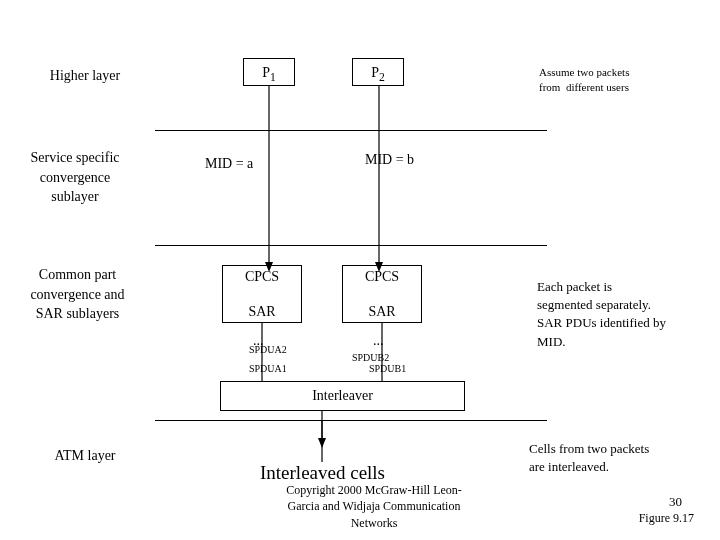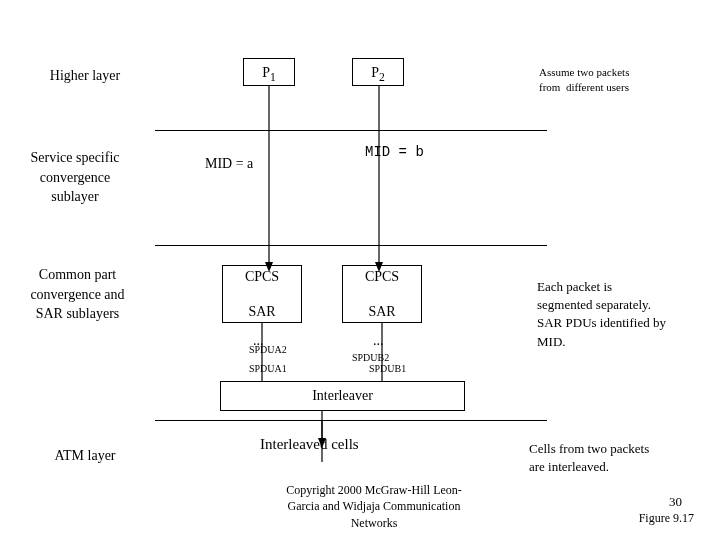--- a/index.html
+++ b/index.html
@@ -214,21 +214,21 @@
   <div class="packet-box" style="left: 243px; top: 58px; text-align: center;">
     P<sub>1</sub>
   </div>
   <div class="packet-box" style="left: 352px; top: 58px;">
     P<sub>2</sub>
   </div>
 
   <div class="mid-label" style="left: 205px; top: 156px;">
     <span>MID = a</span>
   </div>
-  <div class="mid-label" style="left: 365px; top: 144px; font-family: Liberation Mono, monospace;">
+  <div class="mid-label" style="left: 365px; top: 152px;">
     <span>MID = b</span>
   </div>
 
   <div class="box" style="left: 222px; top: 265px; width: 80px; height: 58px;">
     <span>CPCS</span>
     <span>SAR</span>
   </div>
 
   <div class="box" style="left: 342px; top: 265px; width: 80px; height: 58px;">
     <span>CPCS</span>
@@ -252,21 +252,21 @@
     <span>SPDUB2</span>
   </div>
   <div class="small-label" style="left: 369px; top: 363px;">
     <span>SPDUB1</span>
   </div>
 
   <div class="interleaver-box" style="left: 220px; top: 381px; width: 245px; height: 30px;">
     <span>Interleaver</span>
   </div>
 
-  <div style="position:absolute; top: 436px; left: 260px; font-size: 15px;">
+  <div style="position:absolute; top: 462px; left: 260px; font-size: 19px;">
     <span>Interleaved cells</span>
   </div>
 
   <svg class="arrows-svg">
 
     <line x1="269" y1="86" x2="269" y2="130" stroke="#000" stroke-width="1.2"></line>
 
     <line x1="269" y1="130" x2="269" y2="245" stroke="#000" stroke-width="1.2"></line>
 
     <line x1="269" y1="245" x2="269" y2="264" stroke="#000" stroke-width="1.2"></line>

